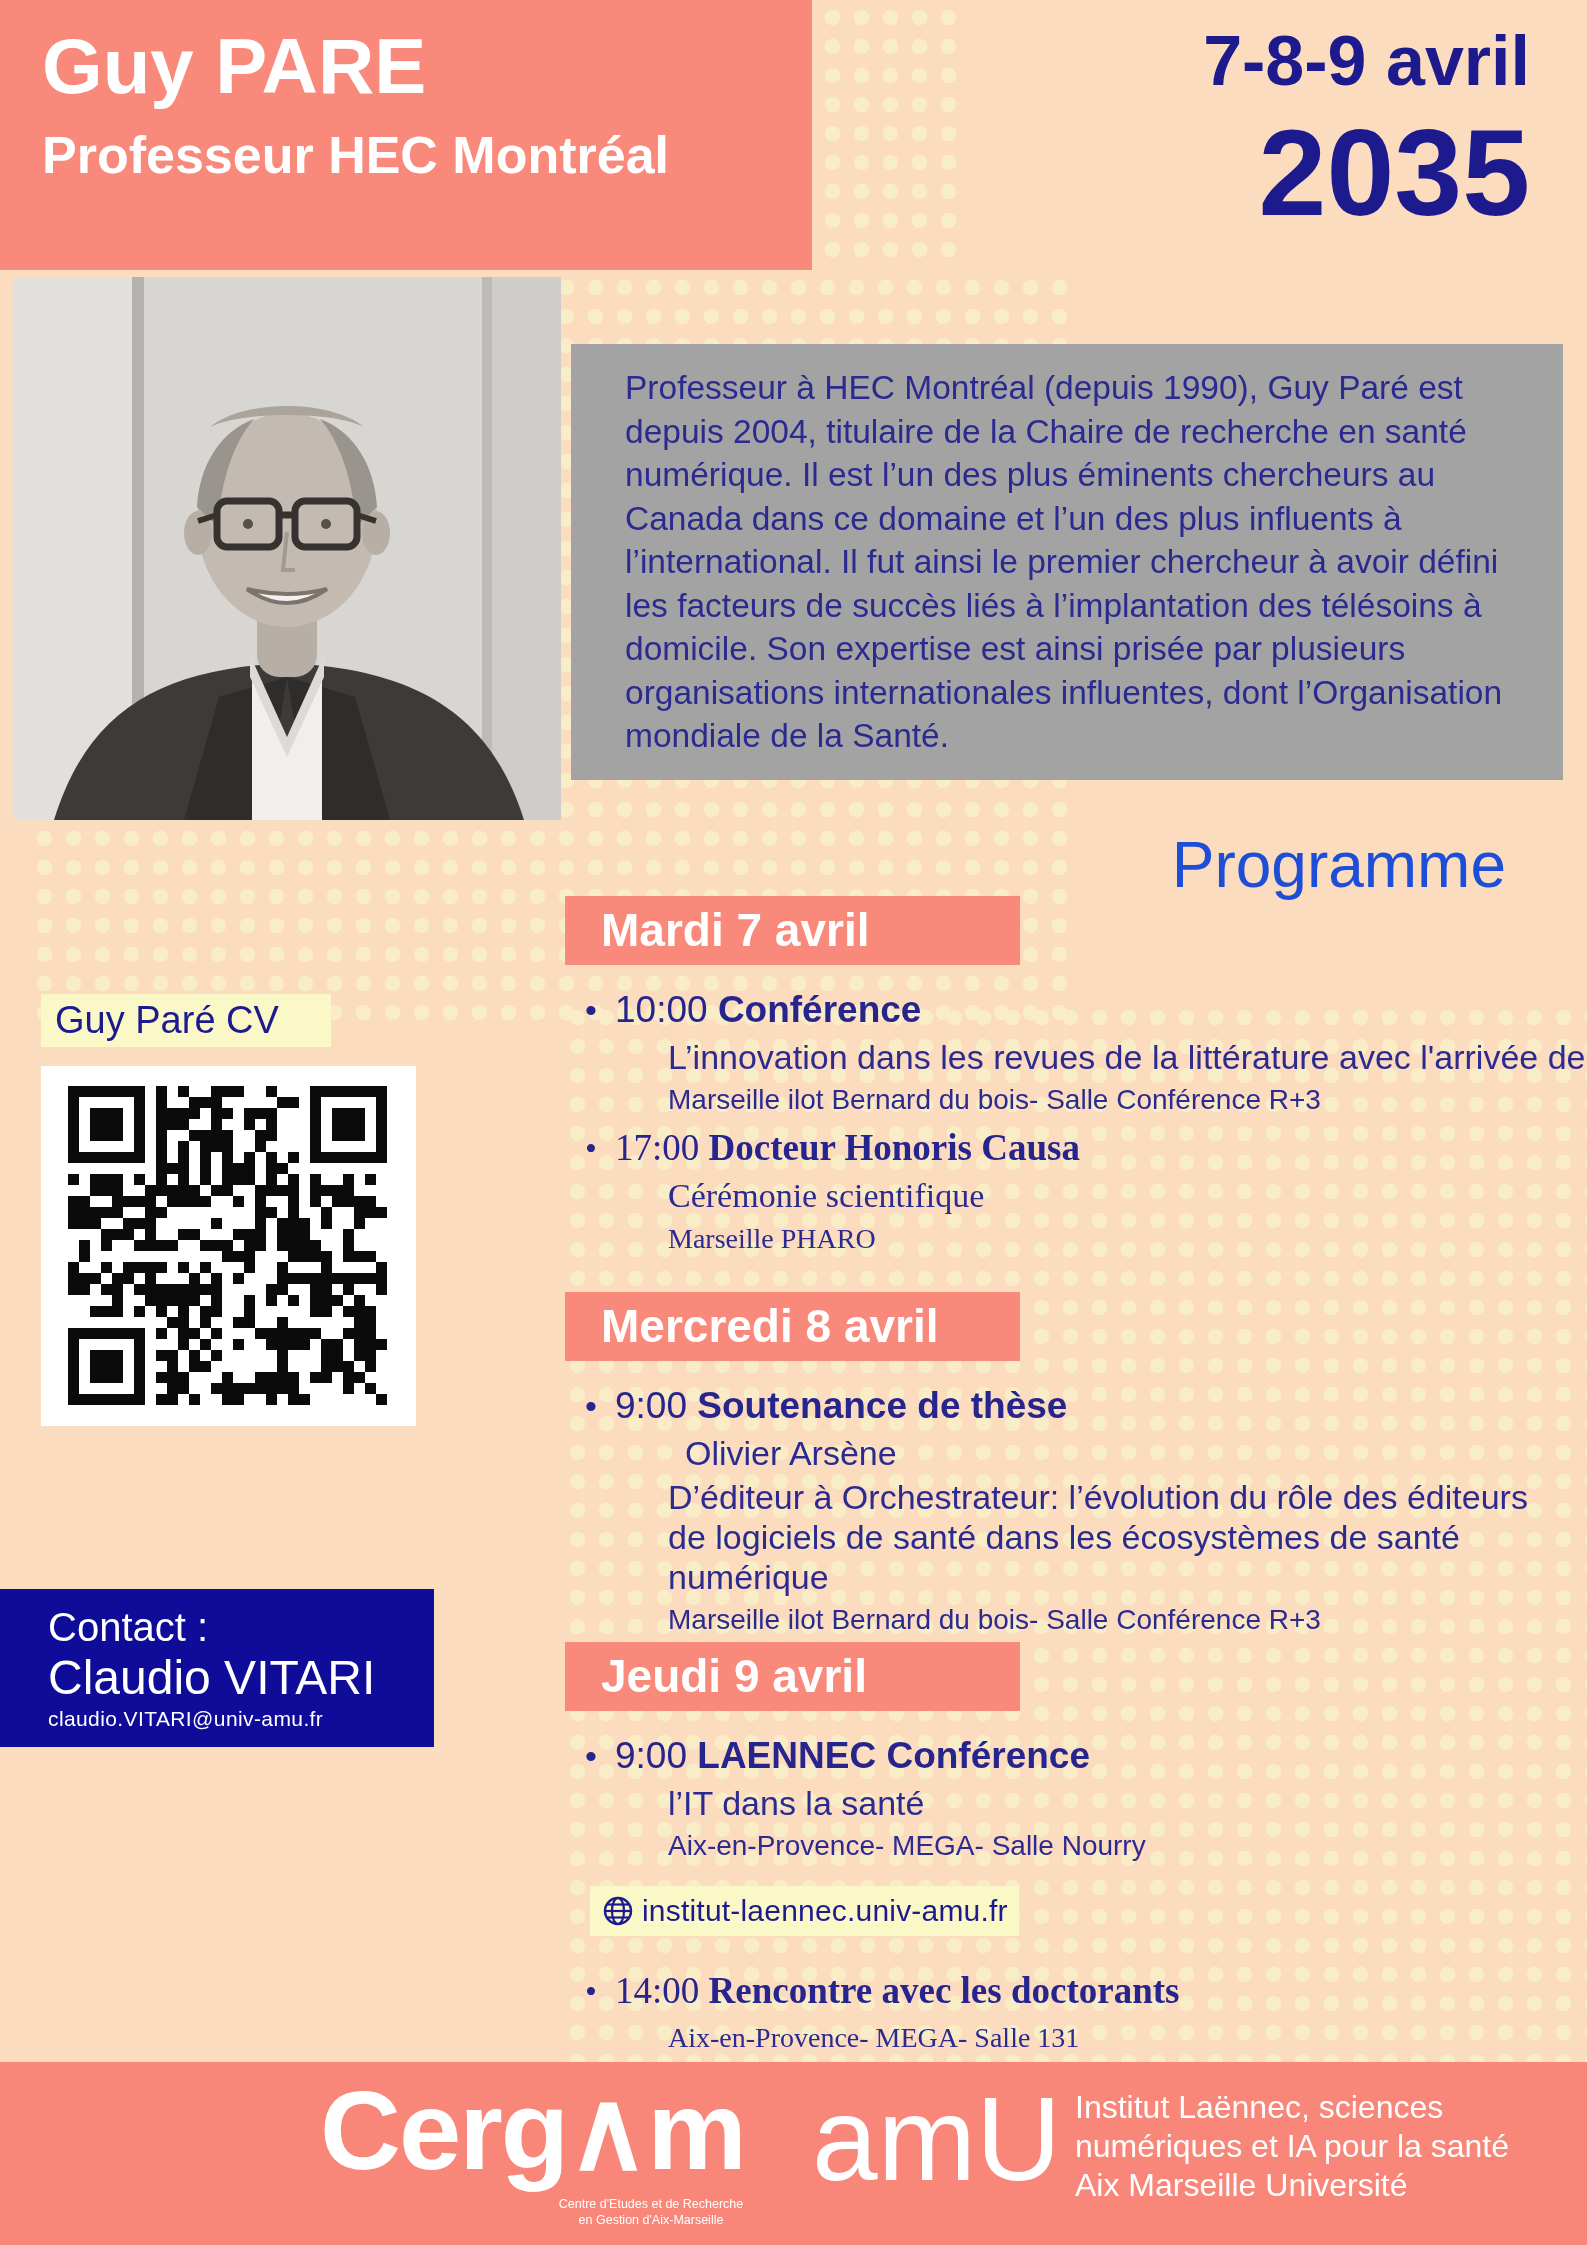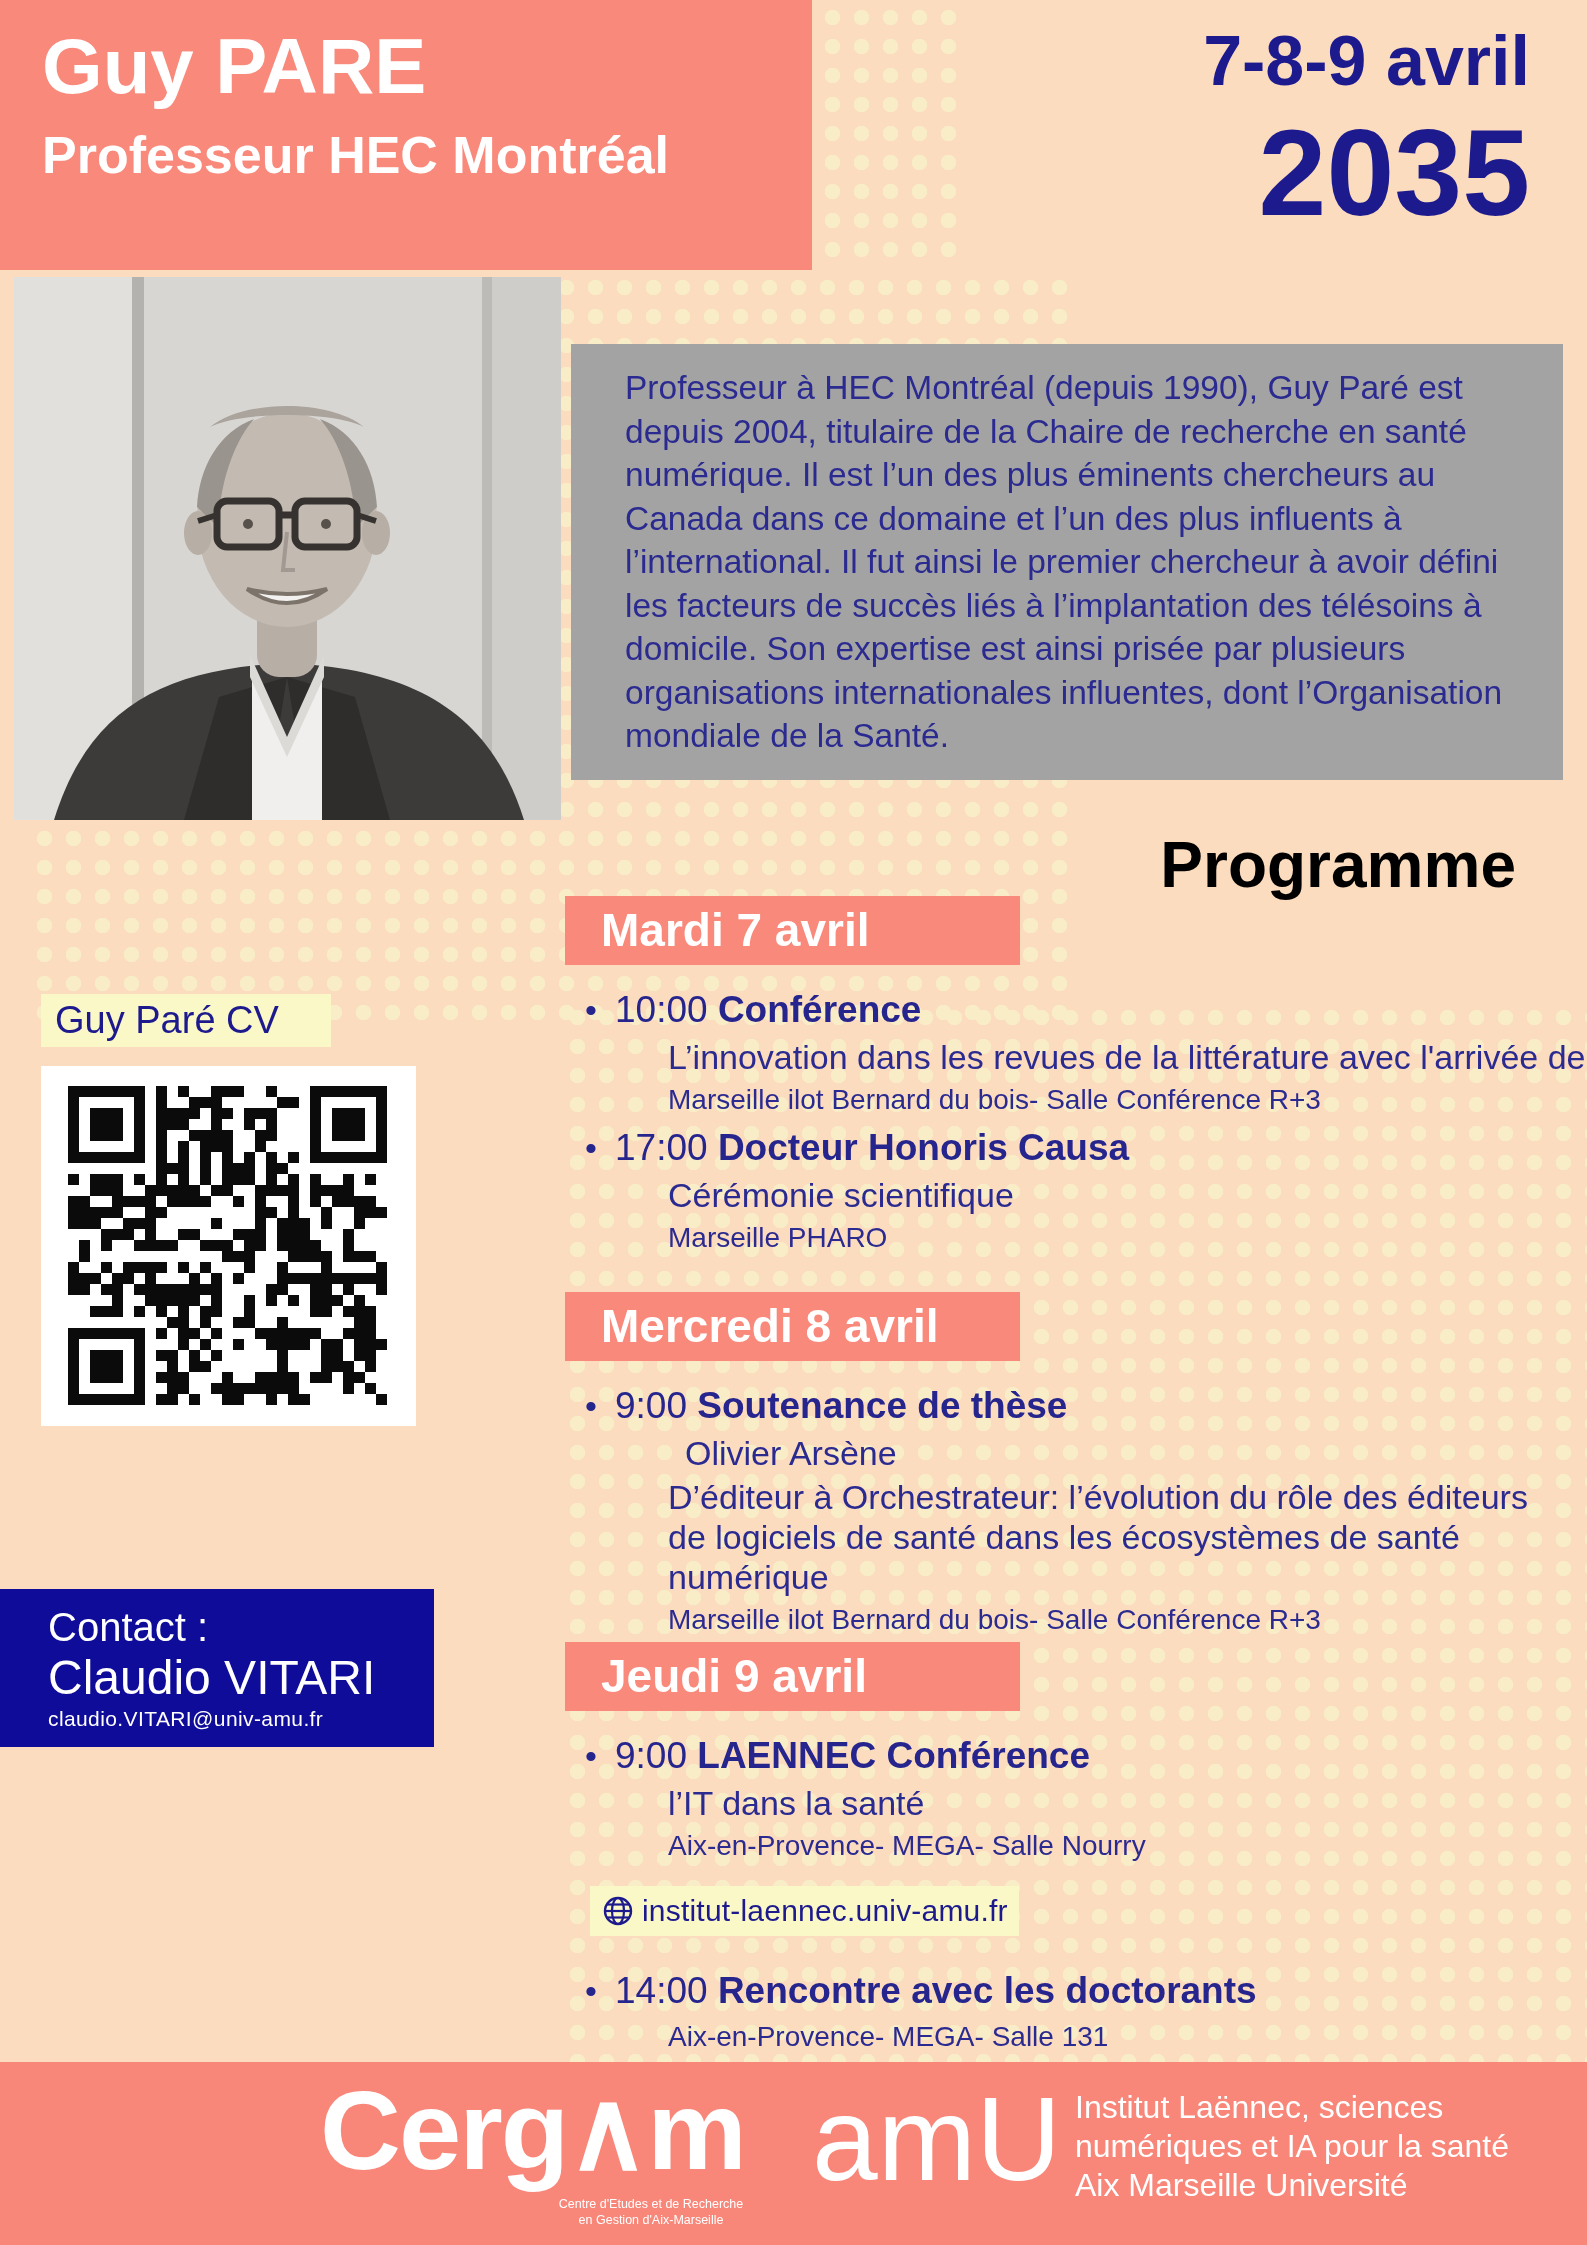--- a/index.html
+++ b/index.html
@@ -28,40 +28,40 @@
 
   
   #photo{left:14px;top:277px;width:547px;height:543px;background:#d8d6d3;}
 
   
   #bio-box{left:571px;top:344px;width:992px;height:436px;background:#a3a3a3;box-sizing:border-box;
     padding:22px 48px 0 54px;}
   #bio-text{font-size:33.5px;line-height:43.5px;color:#2B2A90;}
 
   
-  #programme-heading{right:71px;top:828px;font-size:64px;font-weight:bold;color:#000000;}
+  #programme-heading{right:81px;top:828px;font-size:64px;font-weight:normal;color:#1d4ed8;}
 
   
   #cv-chip{left:41px;top:994px;width:290px;height:53px;background:#FBF8C8;}
   #cv-chip-label{display:block;padding-left:14px;line-height:53px;font-size:38px;color:#1D1A8E;}
   #qr-card{left:41px;top:1066px;width:375px;height:360px;background:#ffffff;}
   #qr-card svg{position:absolute;left:27px;top:20px;}
   #contact-box{left:0;top:1589px;width:434px;height:158px;background:#0F0C99;box-sizing:border-box;
     padding:14px 0 0 48px;color:#ffffff;}
   #contact-heading{font-size:40px;font-weight:400;line-height:48px;}
   #contact-name{font-size:48px;font-weight:400;line-height:54px;}
   #contact-email{font-size:21px;font-weight:400;line-height:28px;letter-spacing:0.4px;}
 
   
   .day{position:absolute;left:565px;width:1022px;}
   #day-1{top:896px;} #day-2{top:1292px;} #day-3{top:1642px;}
   .day-banner{width:455px;height:69px;background:#F8897B;box-sizing:border-box;
     padding-left:36px;line-height:69px;font-size:46px;font-weight:bold;color:#ffffff;}
   .events{padding-top:22px;}
-  .event + .event{margin-top:8px;}
+  .event + .event{margin-top:8px;font-family:Liberation Serif, serif;}
   .event.gap-lg{margin-top:32px;}
   .time-line{font-size:37px;line-height:46px;color:#26258E;white-space:nowrap;}
   .bullet{display:inline-block;width:30px;padding-left:20px;font-size:34px;}
   .etime{font-weight:400;}
   .etitle{font-weight:bold;}
   .sub{margin-left:103px;margin-top:4px;font-size:34px;line-height:40px;color:#2B2A90;white-space:nowrap;}
   .sub.wrap{white-space:normal;max-width:905px;}
   .loc{margin-left:103px;margin-top:6px;font-size:28px;line-height:34px;color:#2B2A90;white-space:nowrap;}
   #url-chip{margin-left:25px;margin-top:23px;width:429px;height:50px;background:#FBF8C8;
     display:flex;align-items:center;box-sizing:border-box;padding-left:12px;}

